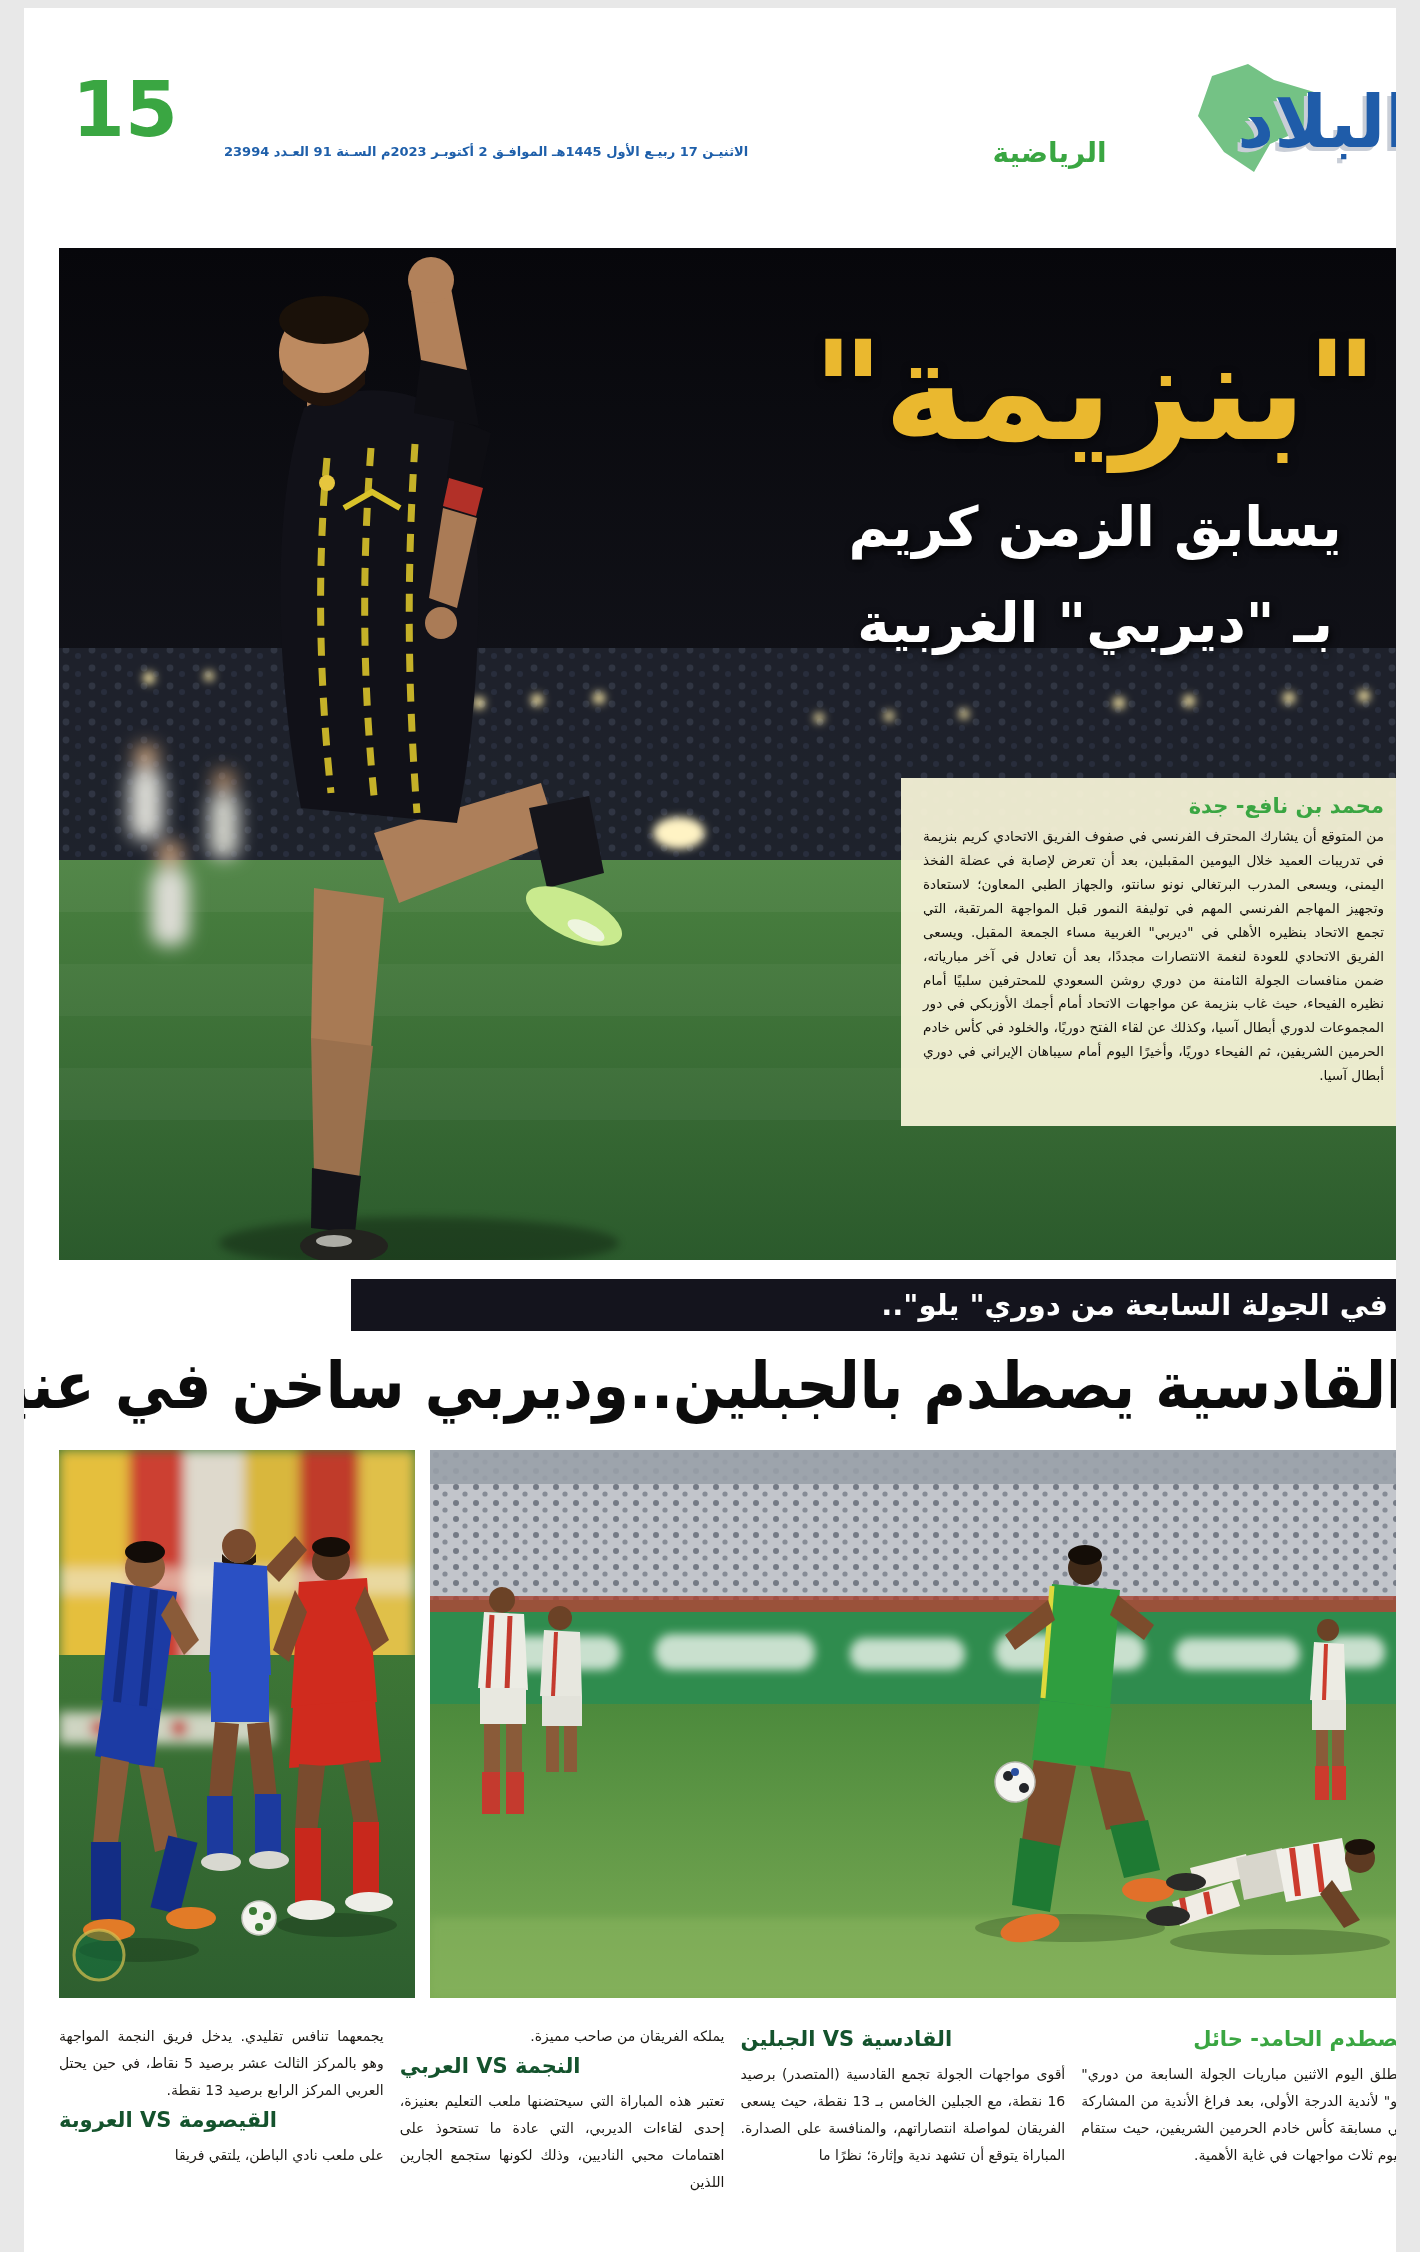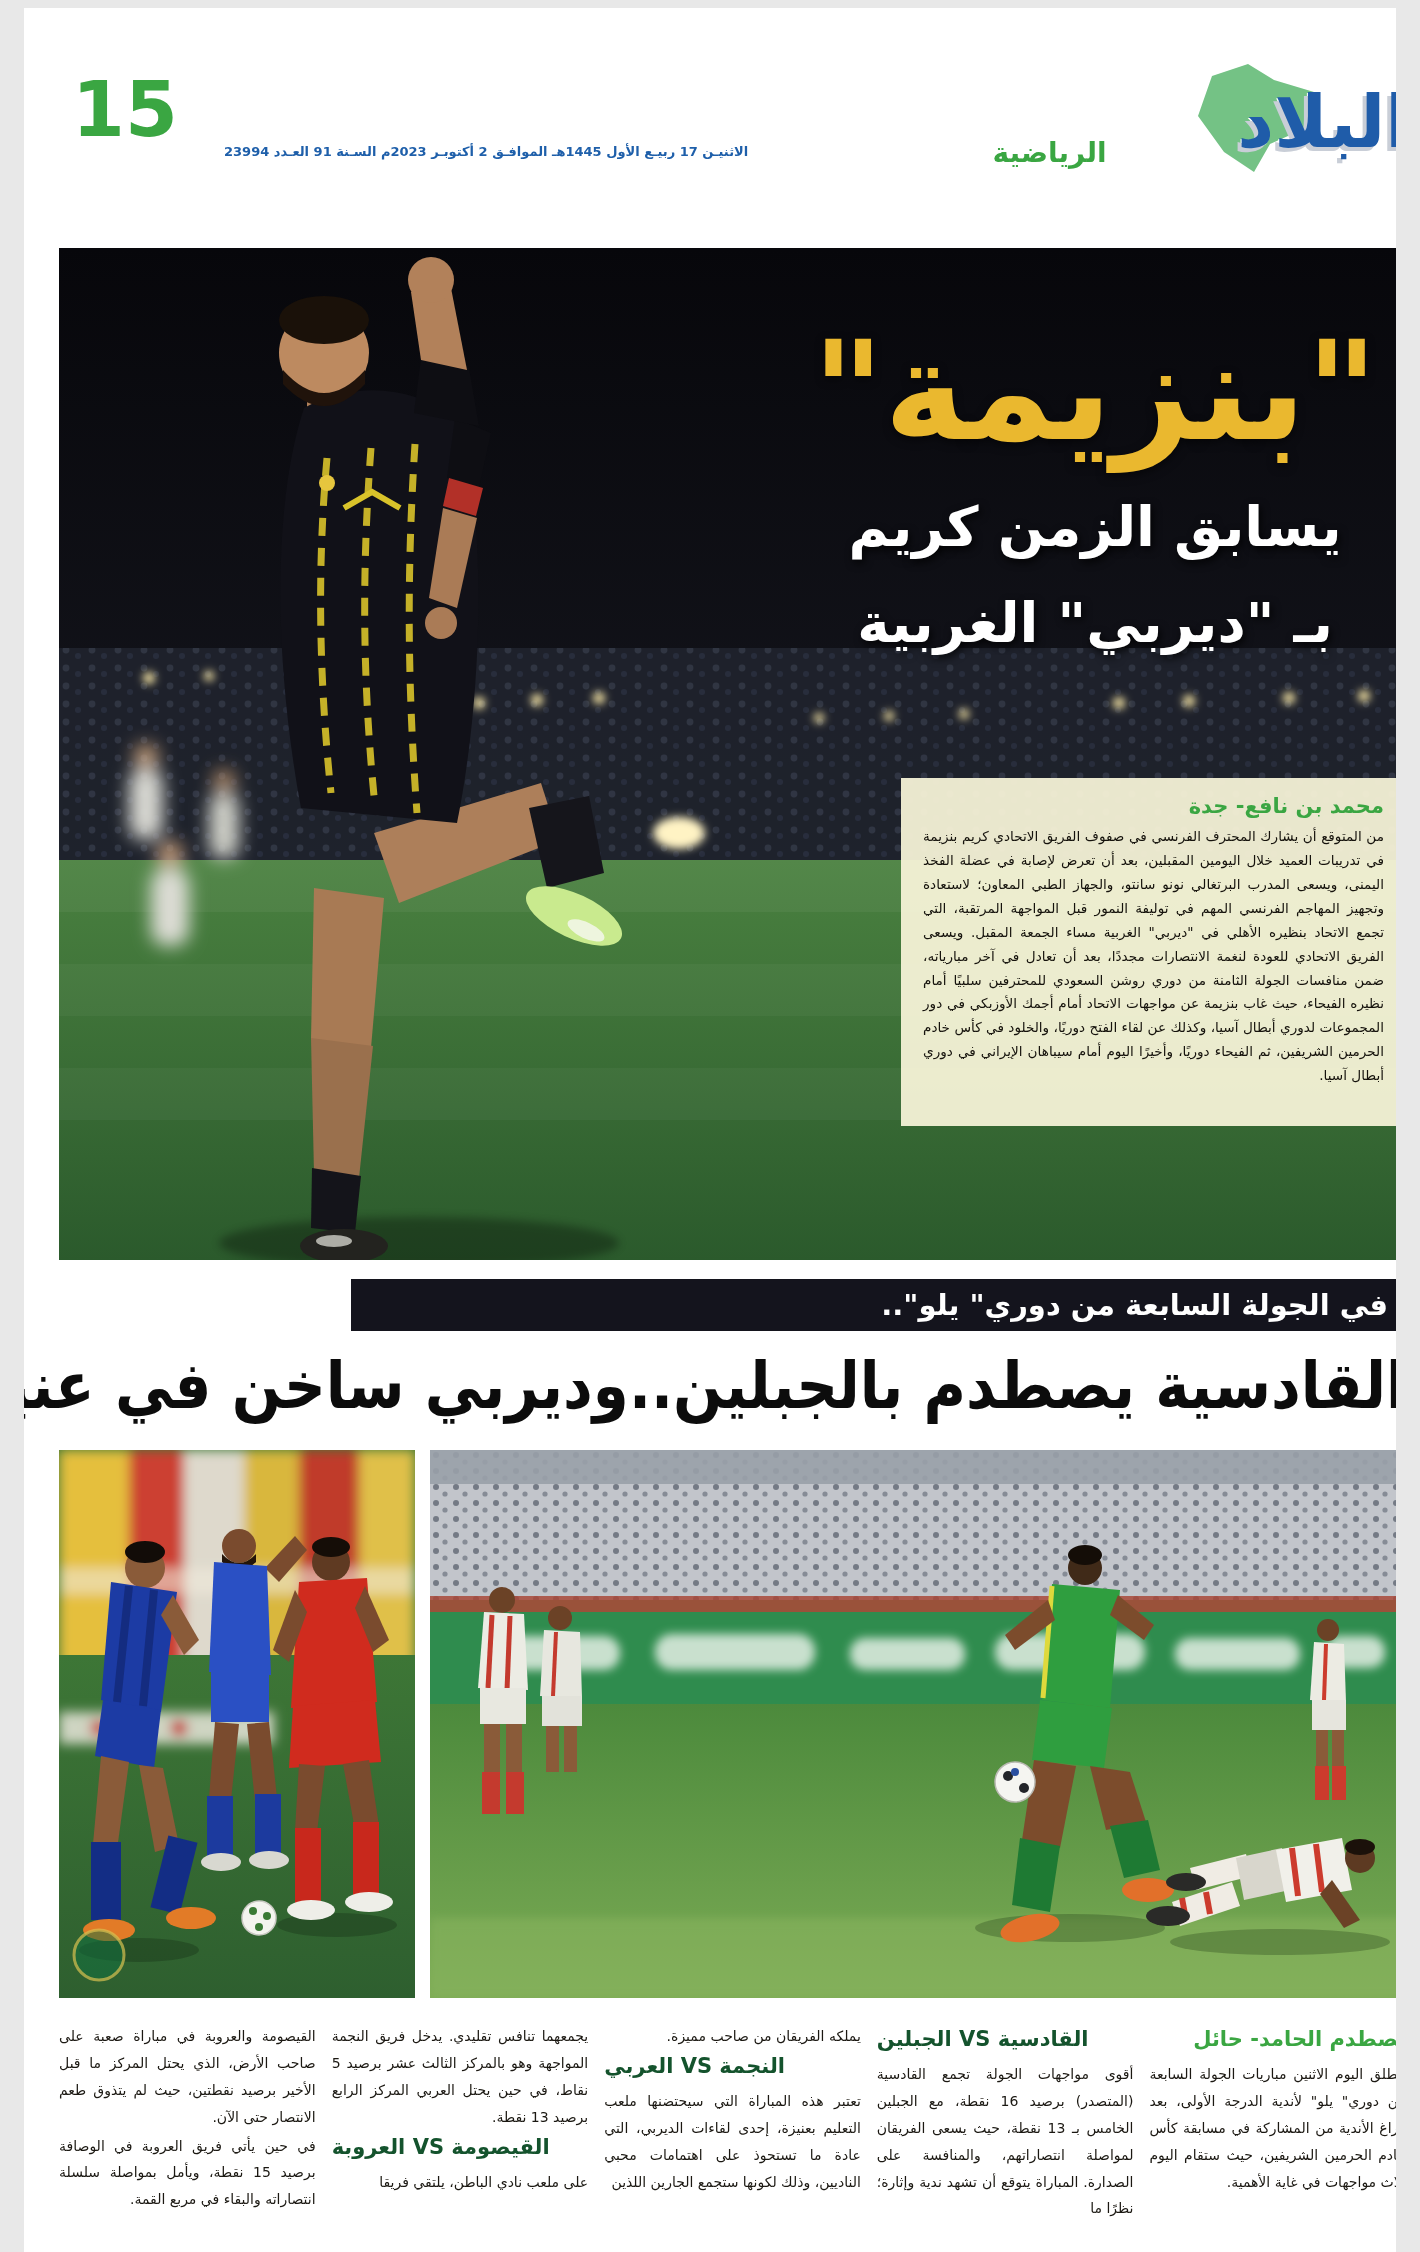--- a/index.html
+++ b/index.html
@@ -375,19 +375,15 @@
     <div class="col">
       <p>يملكه الفريقان من صاحب مميزة.</p>
       <div class="col-heading">النجمة VS العربي</div>
       <p>تعتبر هذه المباراة التي سيحتضنها ملعب التعليم بعنيزة، إحدى لقاءات الديربي، التي عادة ما تستحوذ على اهتمامات محبي الناديين، وذلك لكونها ستجمع الجارين اللذين</p>
     </div>
     <div class="col">
       <p>يجمعهما تنافس تقليدي. يدخل فريق النجمة المواجهة وهو بالمركز الثالث عشر برصيد 5 نقاط، في حين يحتل العربي المركز الرابع برصيد 13 نقطة.</p>
       <div class="col-heading">القيصومة VS العروبة</div>
       <p>على ملعب نادي الباطن، يلتقي فريقا</p>
     </div>
-    <div class="col">
-      <p>القيصومة والعروبة في مباراة صعبة على صاحب الأرض، الذي يحتل المركز ما قبل الأخير برصيد نقطتين، حيث لم يتذوق طعم الانتصار حتى الآن.</p>
-      <p>في حين يأتي فريق العروبة في الوصافة برصيد 15 نقطة، ويأمل بمواصلة سلسلة انتصاراته والبقاء في مربع القمة.</p>
-    </div>
   </div>
 
 </div>
 
 </body></html>

